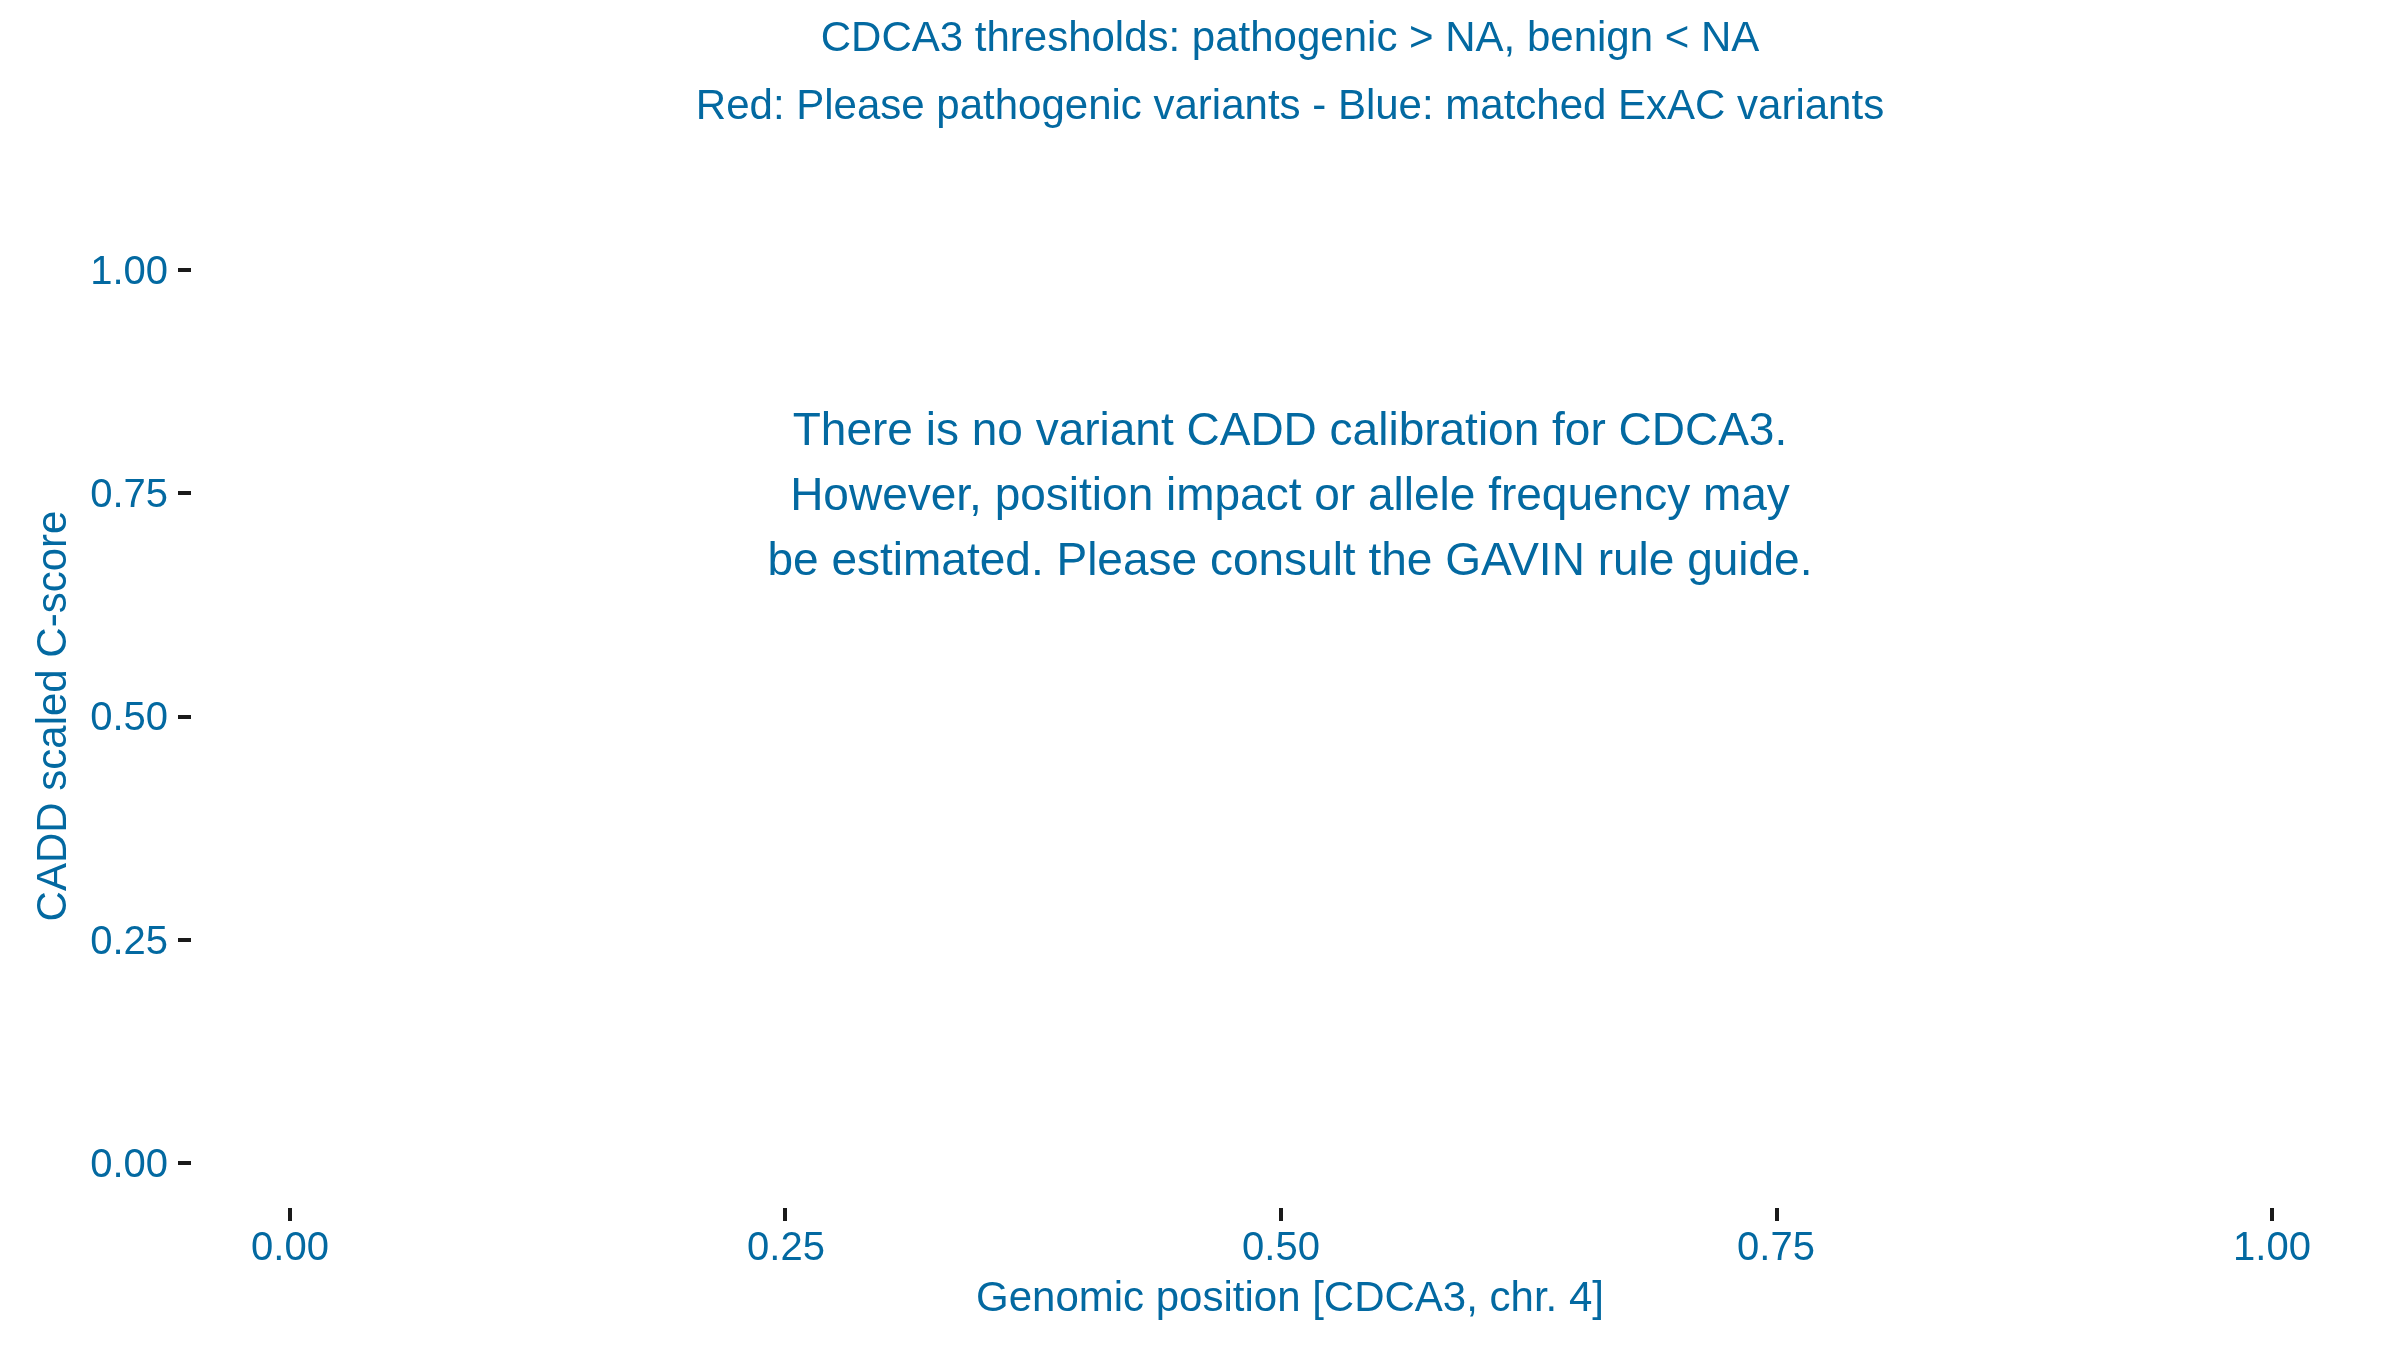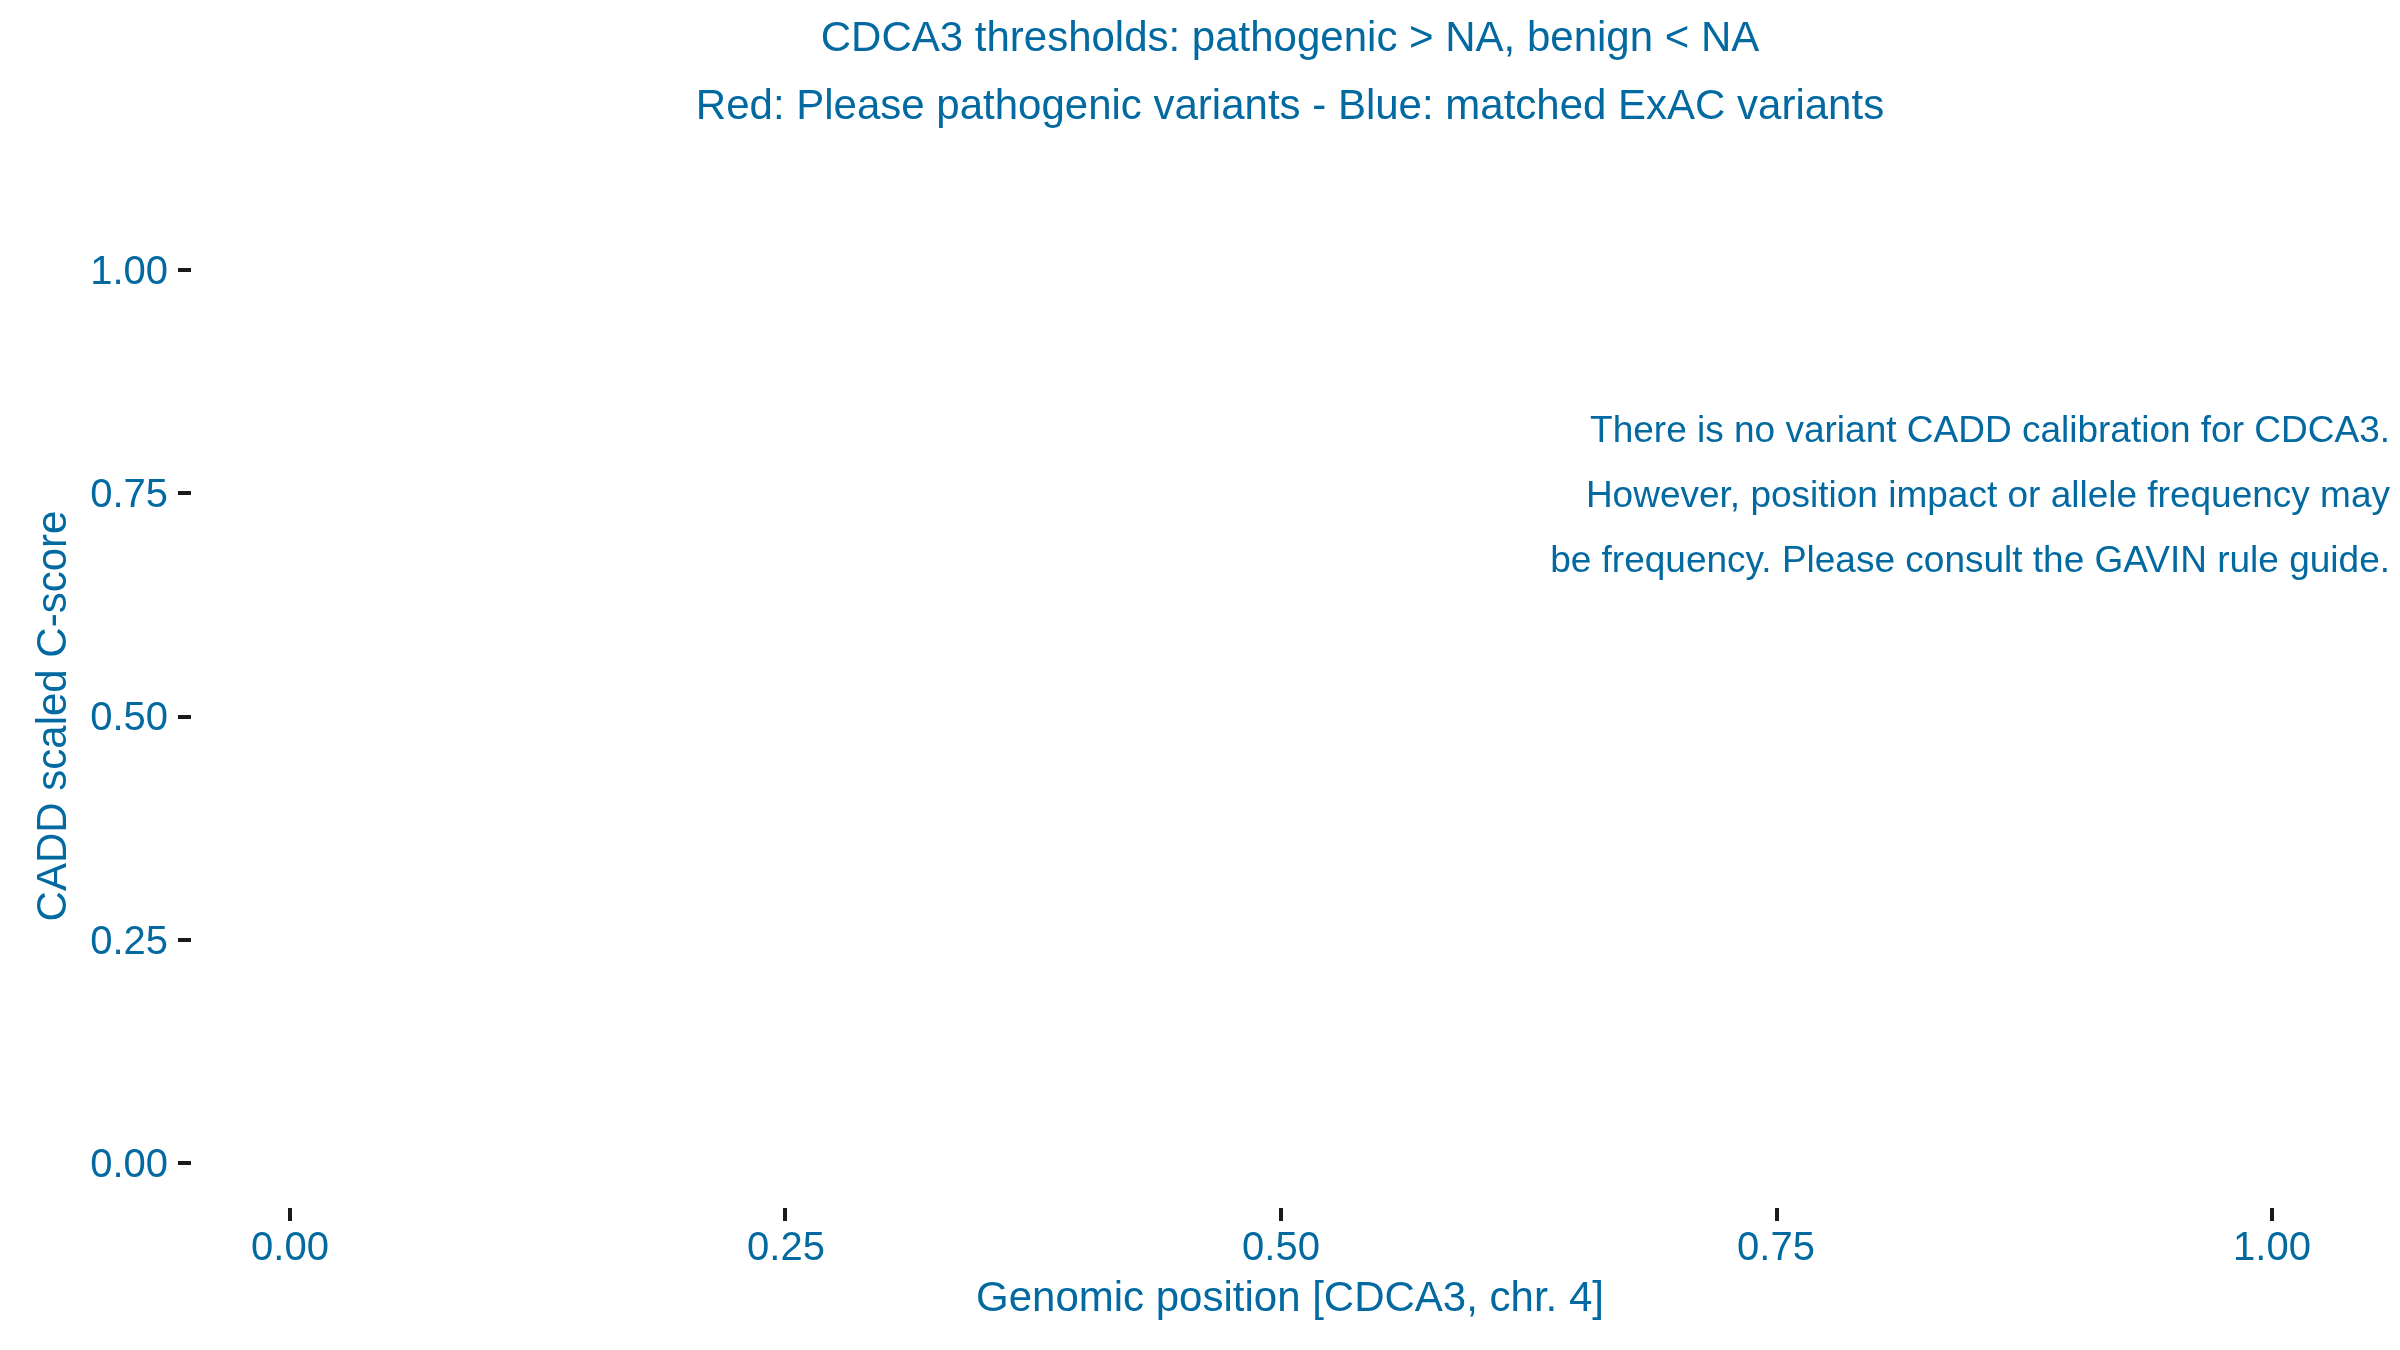--- a/index.html
+++ b/index.html
@@ -26,22 +26,22 @@
     font-size: 42px;
     line-height: 68px;
     white-space: nowrap;
   }
   
   .annotation-block {
     position: absolute;
     left: 190px;
     top: 397px;
     width: 2200px;
-    text-align: right;
-    font-size: 37px;
+    text-align: center;
+    font-size: 46px;
     line-height: 65px;
     white-space: nowrap;
   }
   
   .x-axis-title {
     position: absolute;
     left: 190px;
     top: 1276px;
     width: 2200px;
     text-align: center;
@@ -112,21 +112,21 @@
   <div class="title-block">
     <div>CDCA3 thresholds: pathogenic &gt; NA, benign &lt; NA</div>
     <div>Red: Please pathogenic variants - Blue: matched ExAC variants</div>
   </div>
 
   <div class="panel"></div>
 
   <div class="annotation-block">
     <div>There is no variant CADD calibration for CDCA3.</div>
     <div>However, position impact or allele frequency may</div>
-    <div>be frequency. Please consult the GAVIN rule guide.</div>
+    <div>be estimated. Please consult the GAVIN rule guide.</div>
   </div>
 
   <div class="y-axis-title">CADD scaled C-score</div>
 
   <div class="y-tick-label" style="top:250px;">1.00</div>
   <div class="y-tick-label" style="top:473px;">0.75</div>
   <div class="y-tick-label" style="top:696px;">0.50</div>
   <div class="y-tick-label" style="top:920px;">0.25</div>
   <div class="y-tick-label" style="top:1143px;">0.00</div>
 

